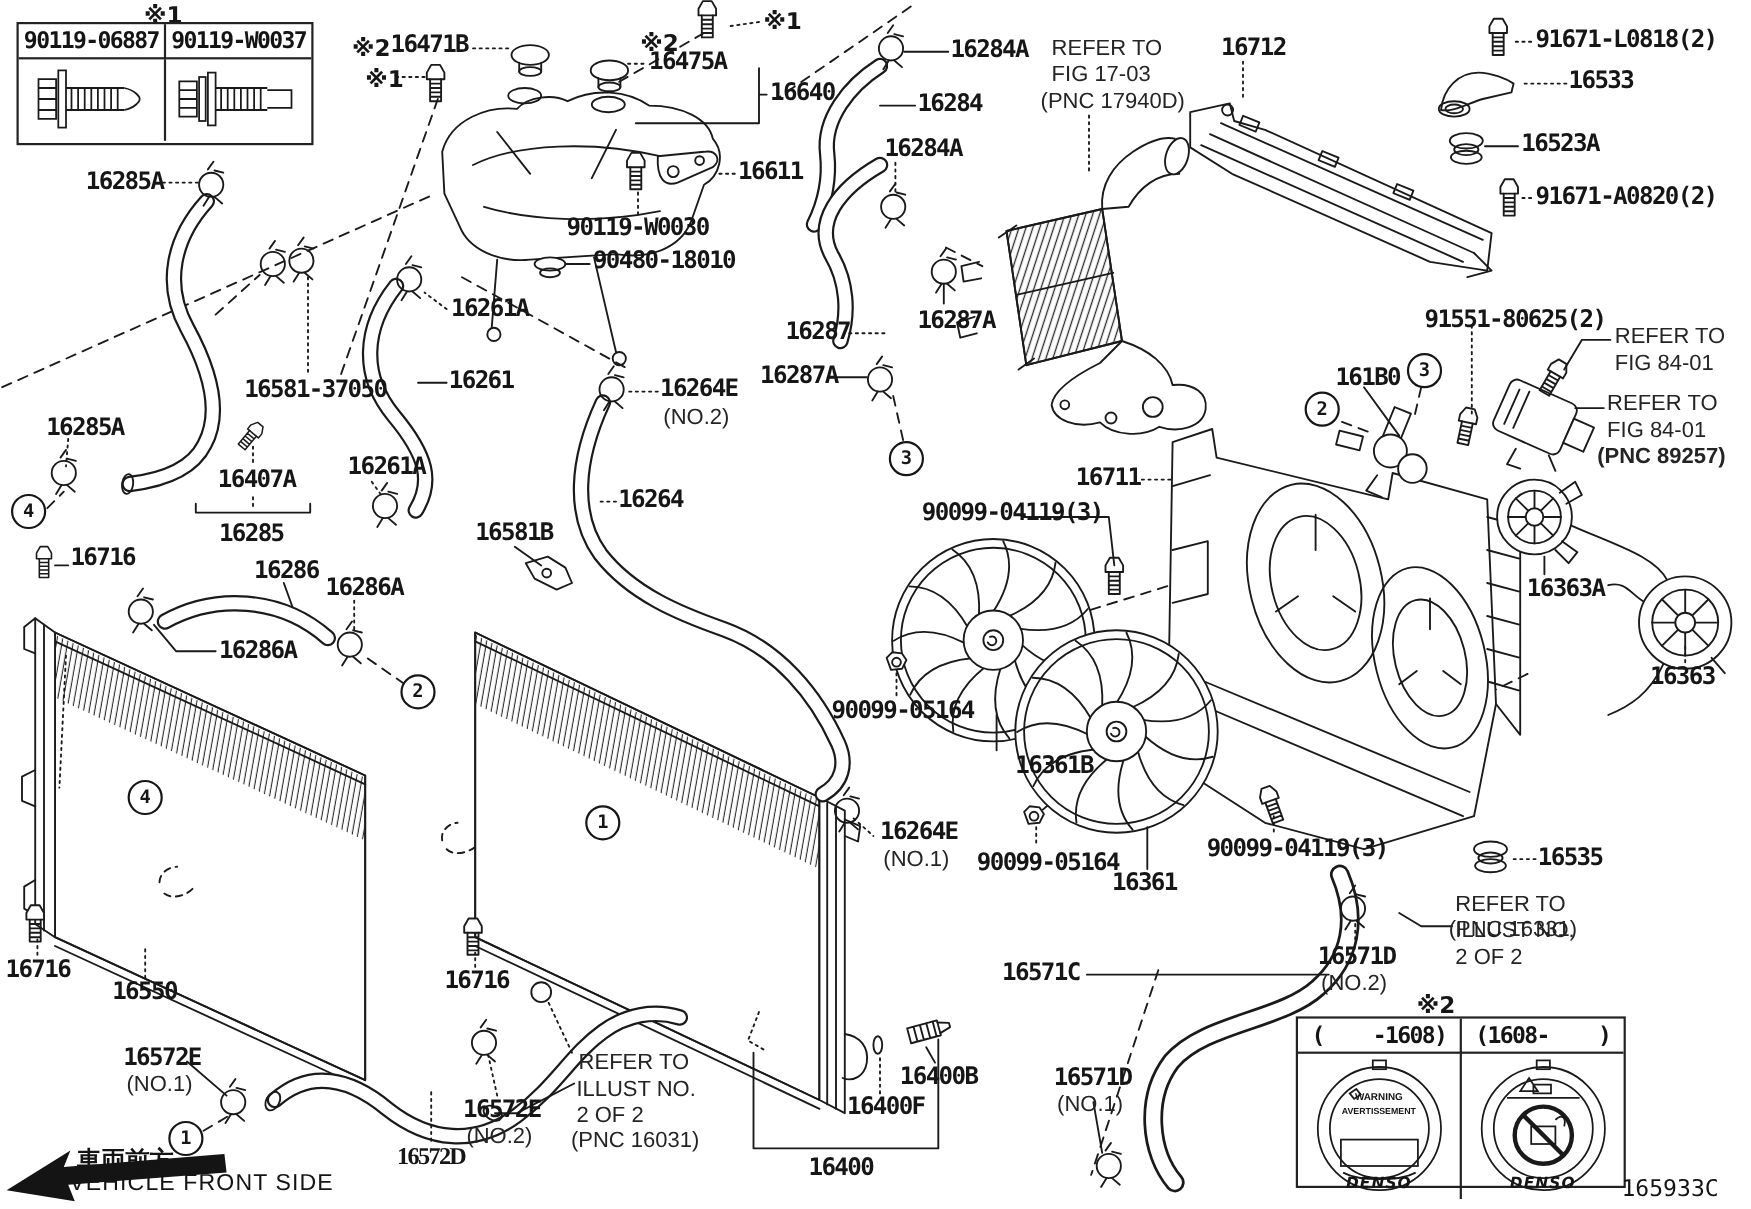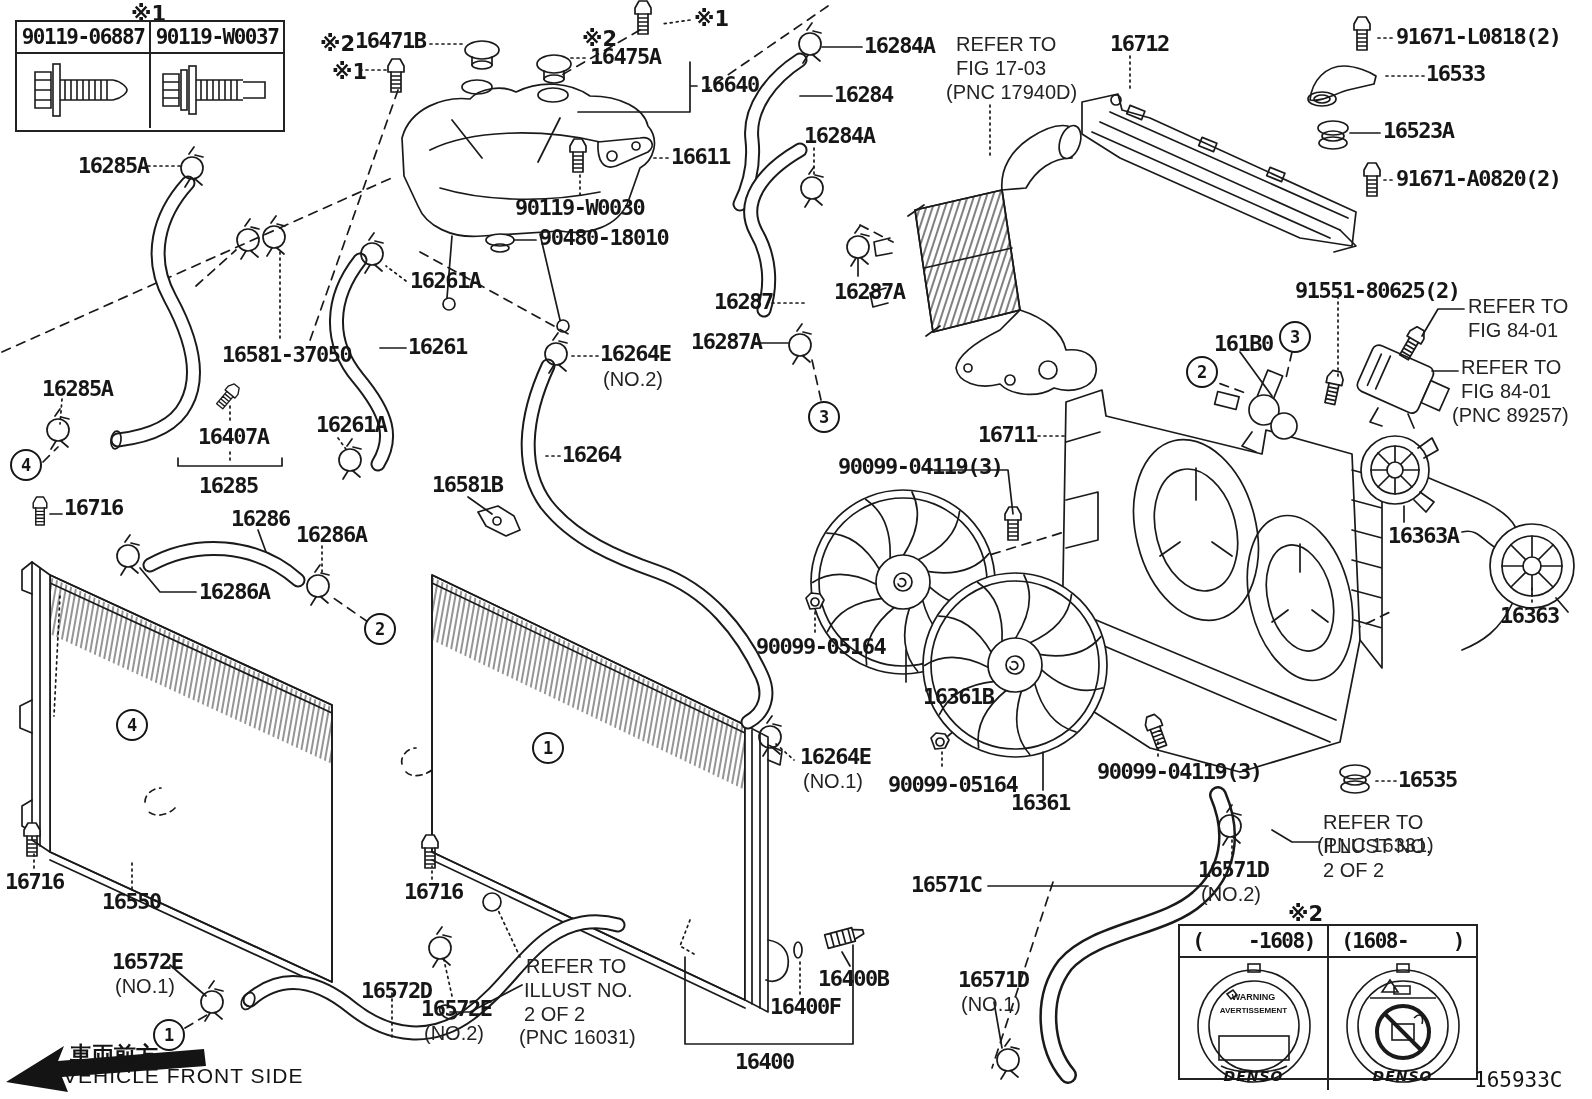--- a/index.html
+++ b/index.html
@@ -471,42 +471,42 @@
       <div class="label p" style="left: 834px; top: 281px;">16287A</div>
       <div class="label p" style="left: 691px; top: 331px;">16287A</div>
       <div class="label p" style="left: 978px; top: 424px;">16711</div>
       <div class="label p" style="left: 838px; top: 456px;">90099-04119(3)</div>
       <div class="label p" style="left: 1275px; top: 280px; margin-left: 20px;">91551-80625(2)</div>
       <div class="label p" style="left: 1214px; top: 333px;">161B0</div>
       <div class="label n" style="left: 1468px; top: 295px;">REFER TO</div>
       <div class="label n" style="left: 1468px; top: 319px;">FIG 84-01</div>
       <div class="label n" style="left: 1461px; top: 356px;">REFER TO</div>
       <div class="label n" style="left: 1461px; top: 380px;">FIG 84-01</div>
-      <div class="label n" style="left: 1452px; top: 404px;">(PNC 89257)</div>
+      <div class="label n" style="left: 1452px; top: 404px; font-weight: bold;">(PNC 89257)</div>
       <div class="label p" style="left: 1388px; top: 525px;">16363A</div>
       <div class="label p" style="left: 1500px; top: 605px;">16363</div>
       <div class="label p" style="left: 756px; top: 636px;">90099-05164</div>
       <div class="label p" style="left: 879px; top: 686px; margin-left: 44px;">16361B</div>
       <div class="label p" style="left: 800px; top: 746px;">16264E</div>
       <div class="label n" style="left: 803px; top: 770px;">(NO.1)</div>
       <div class="label p" style="left: 888px; top: 774px;">90099-05164</div>
       <div class="label p" style="left: 1011px; top: 792px;">16361</div>
       <div class="label p" style="left: 1097px; top: 761px;">90099-04119(3)</div>
       <div class="label p" style="left: 1398px; top: 769px;">16535</div>
       <div class="label n" style="left: 1323px; top: 811px;">REFER TO</div>
       <div class="label n" style="left: 1323px; top: 835px;">ILLUST NO.</div>
       <div class="label n" style="left: 1323px; top: 859px;">2 OF 2</div>
       <div class="label n" style="left: 1317px; top: 834px;">(PNC 16331)</div>
       <div class="label p" style="left: 5px; top: 871px;">16716</div>
       <div class="label p" style="left: 102px; top: 891px;">16550</div>
       <div class="label p" style="left: 112px; top: 951px;">16572E</div>
       <div class="label n" style="left: 115px; top: 975px;">(NO.1)</div>
       <div class="label p" style="left: 421px; top: 998px;">16572E</div>
       <div class="label n" style="left: 424px; top: 1022px;">(NO.2)</div>
-      <div class="label p" style="left: 361px; top: 980px;">16572D</div>
+      <div class="label p" style="left: 361px; top: 1040px; font-family: Liberation Serif, serif;">16572D</div>
       <div class="label n" style="left: 526px; top: 955px;">REFER TO</div>
       <div class="label n" style="left: 524px; top: 979px;">ILLUST NO.</div>
       <div class="label n" style="left: 524px; top: 1003px;">2 OF 2</div>
       <div class="label n" style="left: 519px; top: 1026px;">(PNC 16031)</div>
       <div class="label p" style="left: 404px; top: 881px;">16716</div>
       <div class="label p" style="left: 818px; top: 968px;">16400B</div>
       <div class="label p" style="left: 770px; top: 996px;">16400F</div>
       <div class="label p" style="left: 735px; top: 1051px;">16400</div>
       <div class="label p" style="left: 911px; top: 874px;">16571C</div>
       <div class="label p" style="left: 1198px; top: 859px;">16571D</div>

